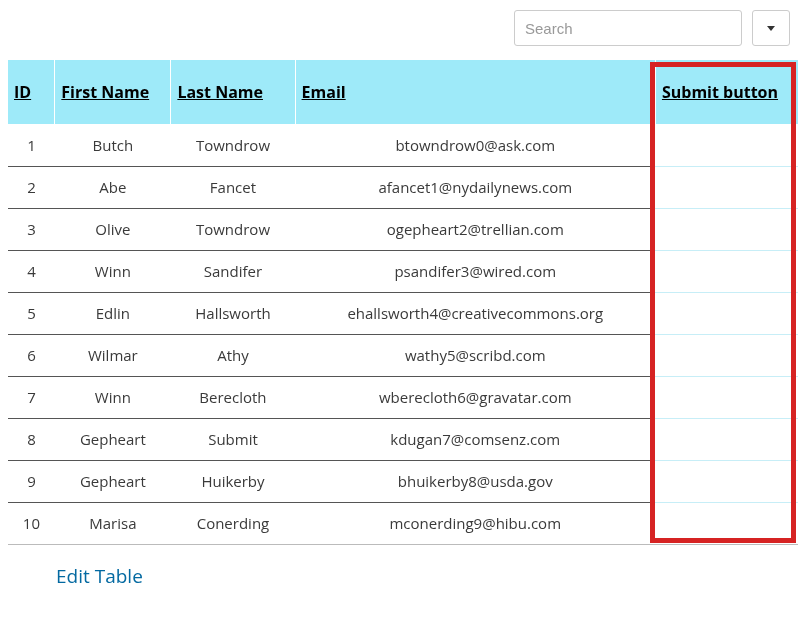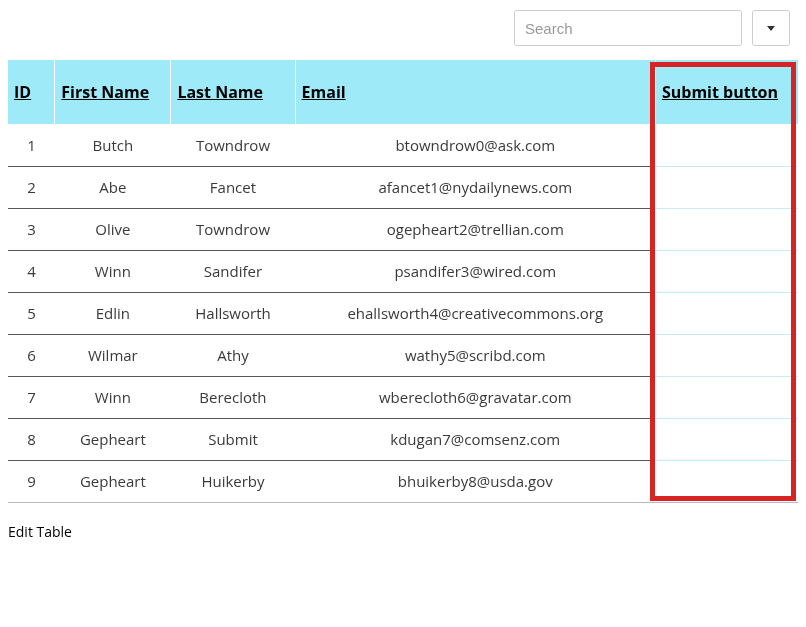--- a/index.html
+++ b/index.html
@@ -99,24 +99,25 @@
     .highlight-box {
       position: absolute;
       top: 2px;
       right: 2px;
       bottom: 2px;
       width: 146px;
       border: 5px solid #d62323;
       pointer-events: none;
     }
     .edit-link {
-      color: #000000;
+      color: #0369a1;
       text-decoration: none;
-      font-size: 14px;
+      font-size: 19px;
       cursor: pointer;
+      margin-left: 48px;
     }
   </style>
 </head>
 <body>
 
 
 
 <div class="toolbar">
   <input class="search-input" type="text" placeholder="Search" style="">
   <button class="dropdown-btn">
@@ -199,20 +200,27 @@
           <td>kdugan7@comsenz.com</td>
           <td></td>
         </tr>
         <tr>
           <td>9</td>
           <td>Gepheart</td>
           <td>Huikerby</td>
           <td>bhuikerby8@usda.gov</td>
           <td></td>
         </tr>
+        <tr>
+          <td>10</td>
+          <td>Marisa</td>
+          <td>Conerding</td>
+          <td>mconerding9@hibu.com</td>
+          <td></td>
+        </tr>
       </tbody>
   </table>
   <div class="highlight-box"></div>
 </div>
 
 <a class="edit-link">Edit Table</a>
 
 
 
 

